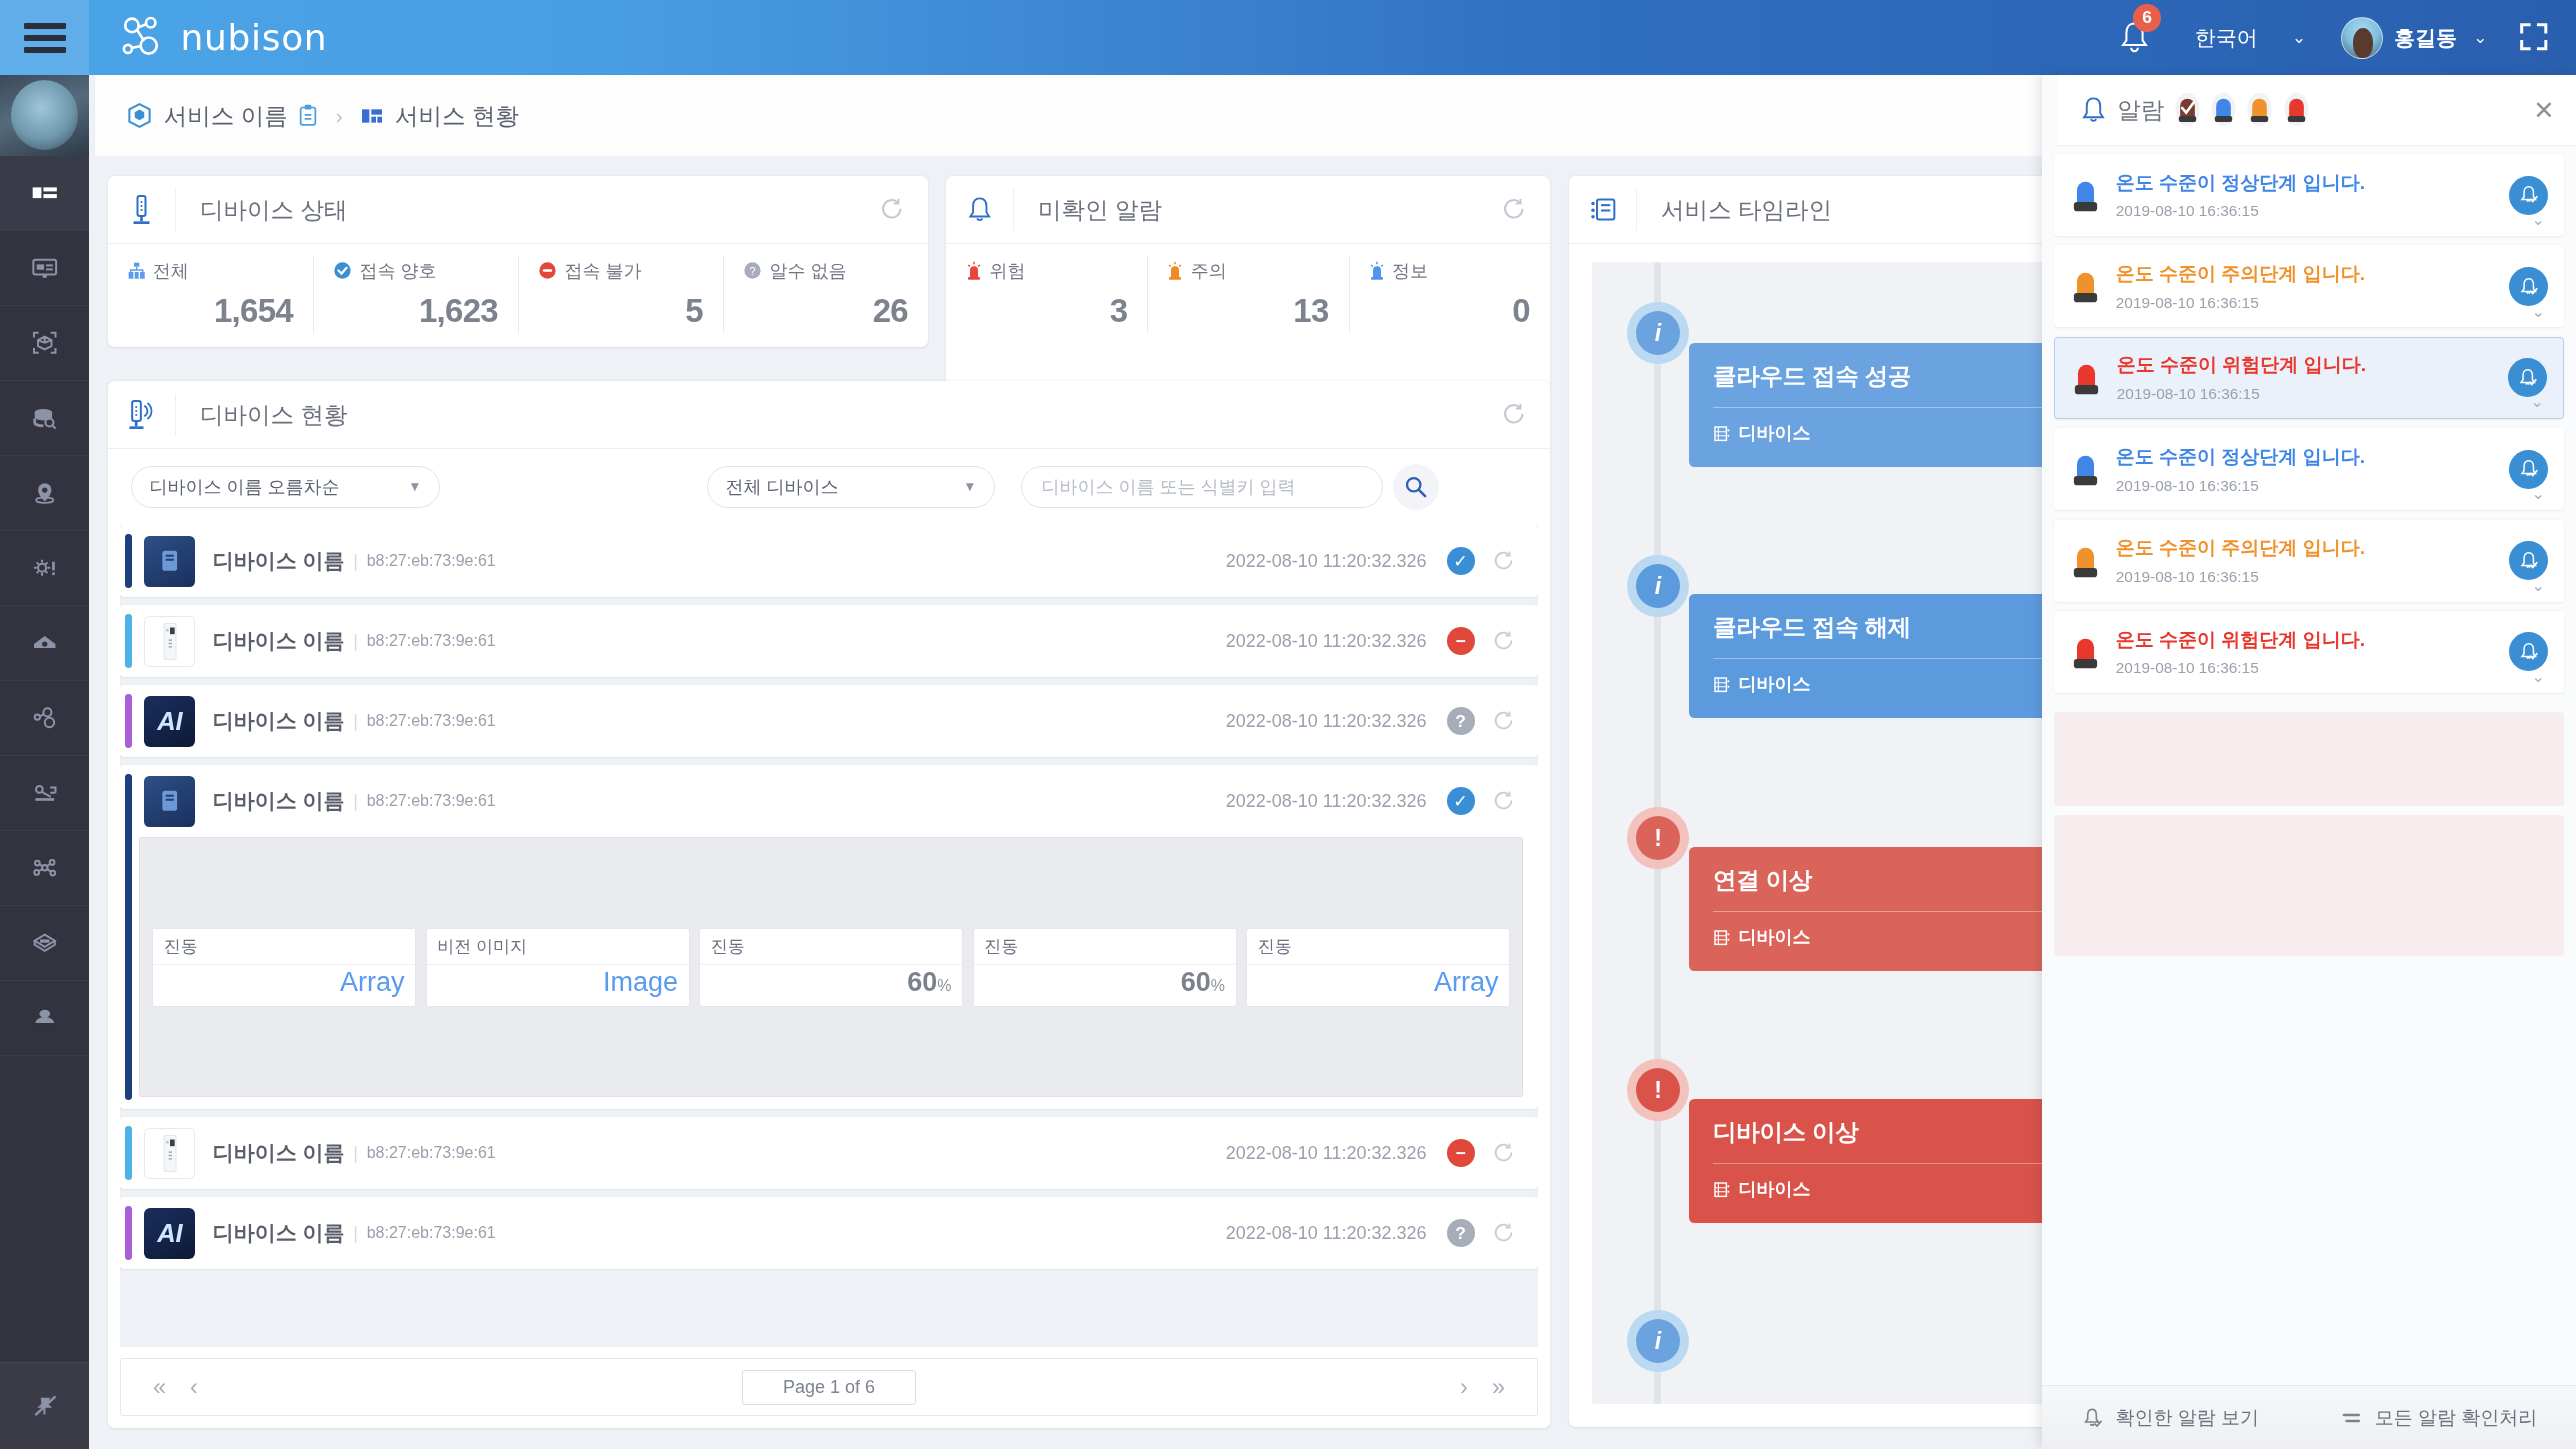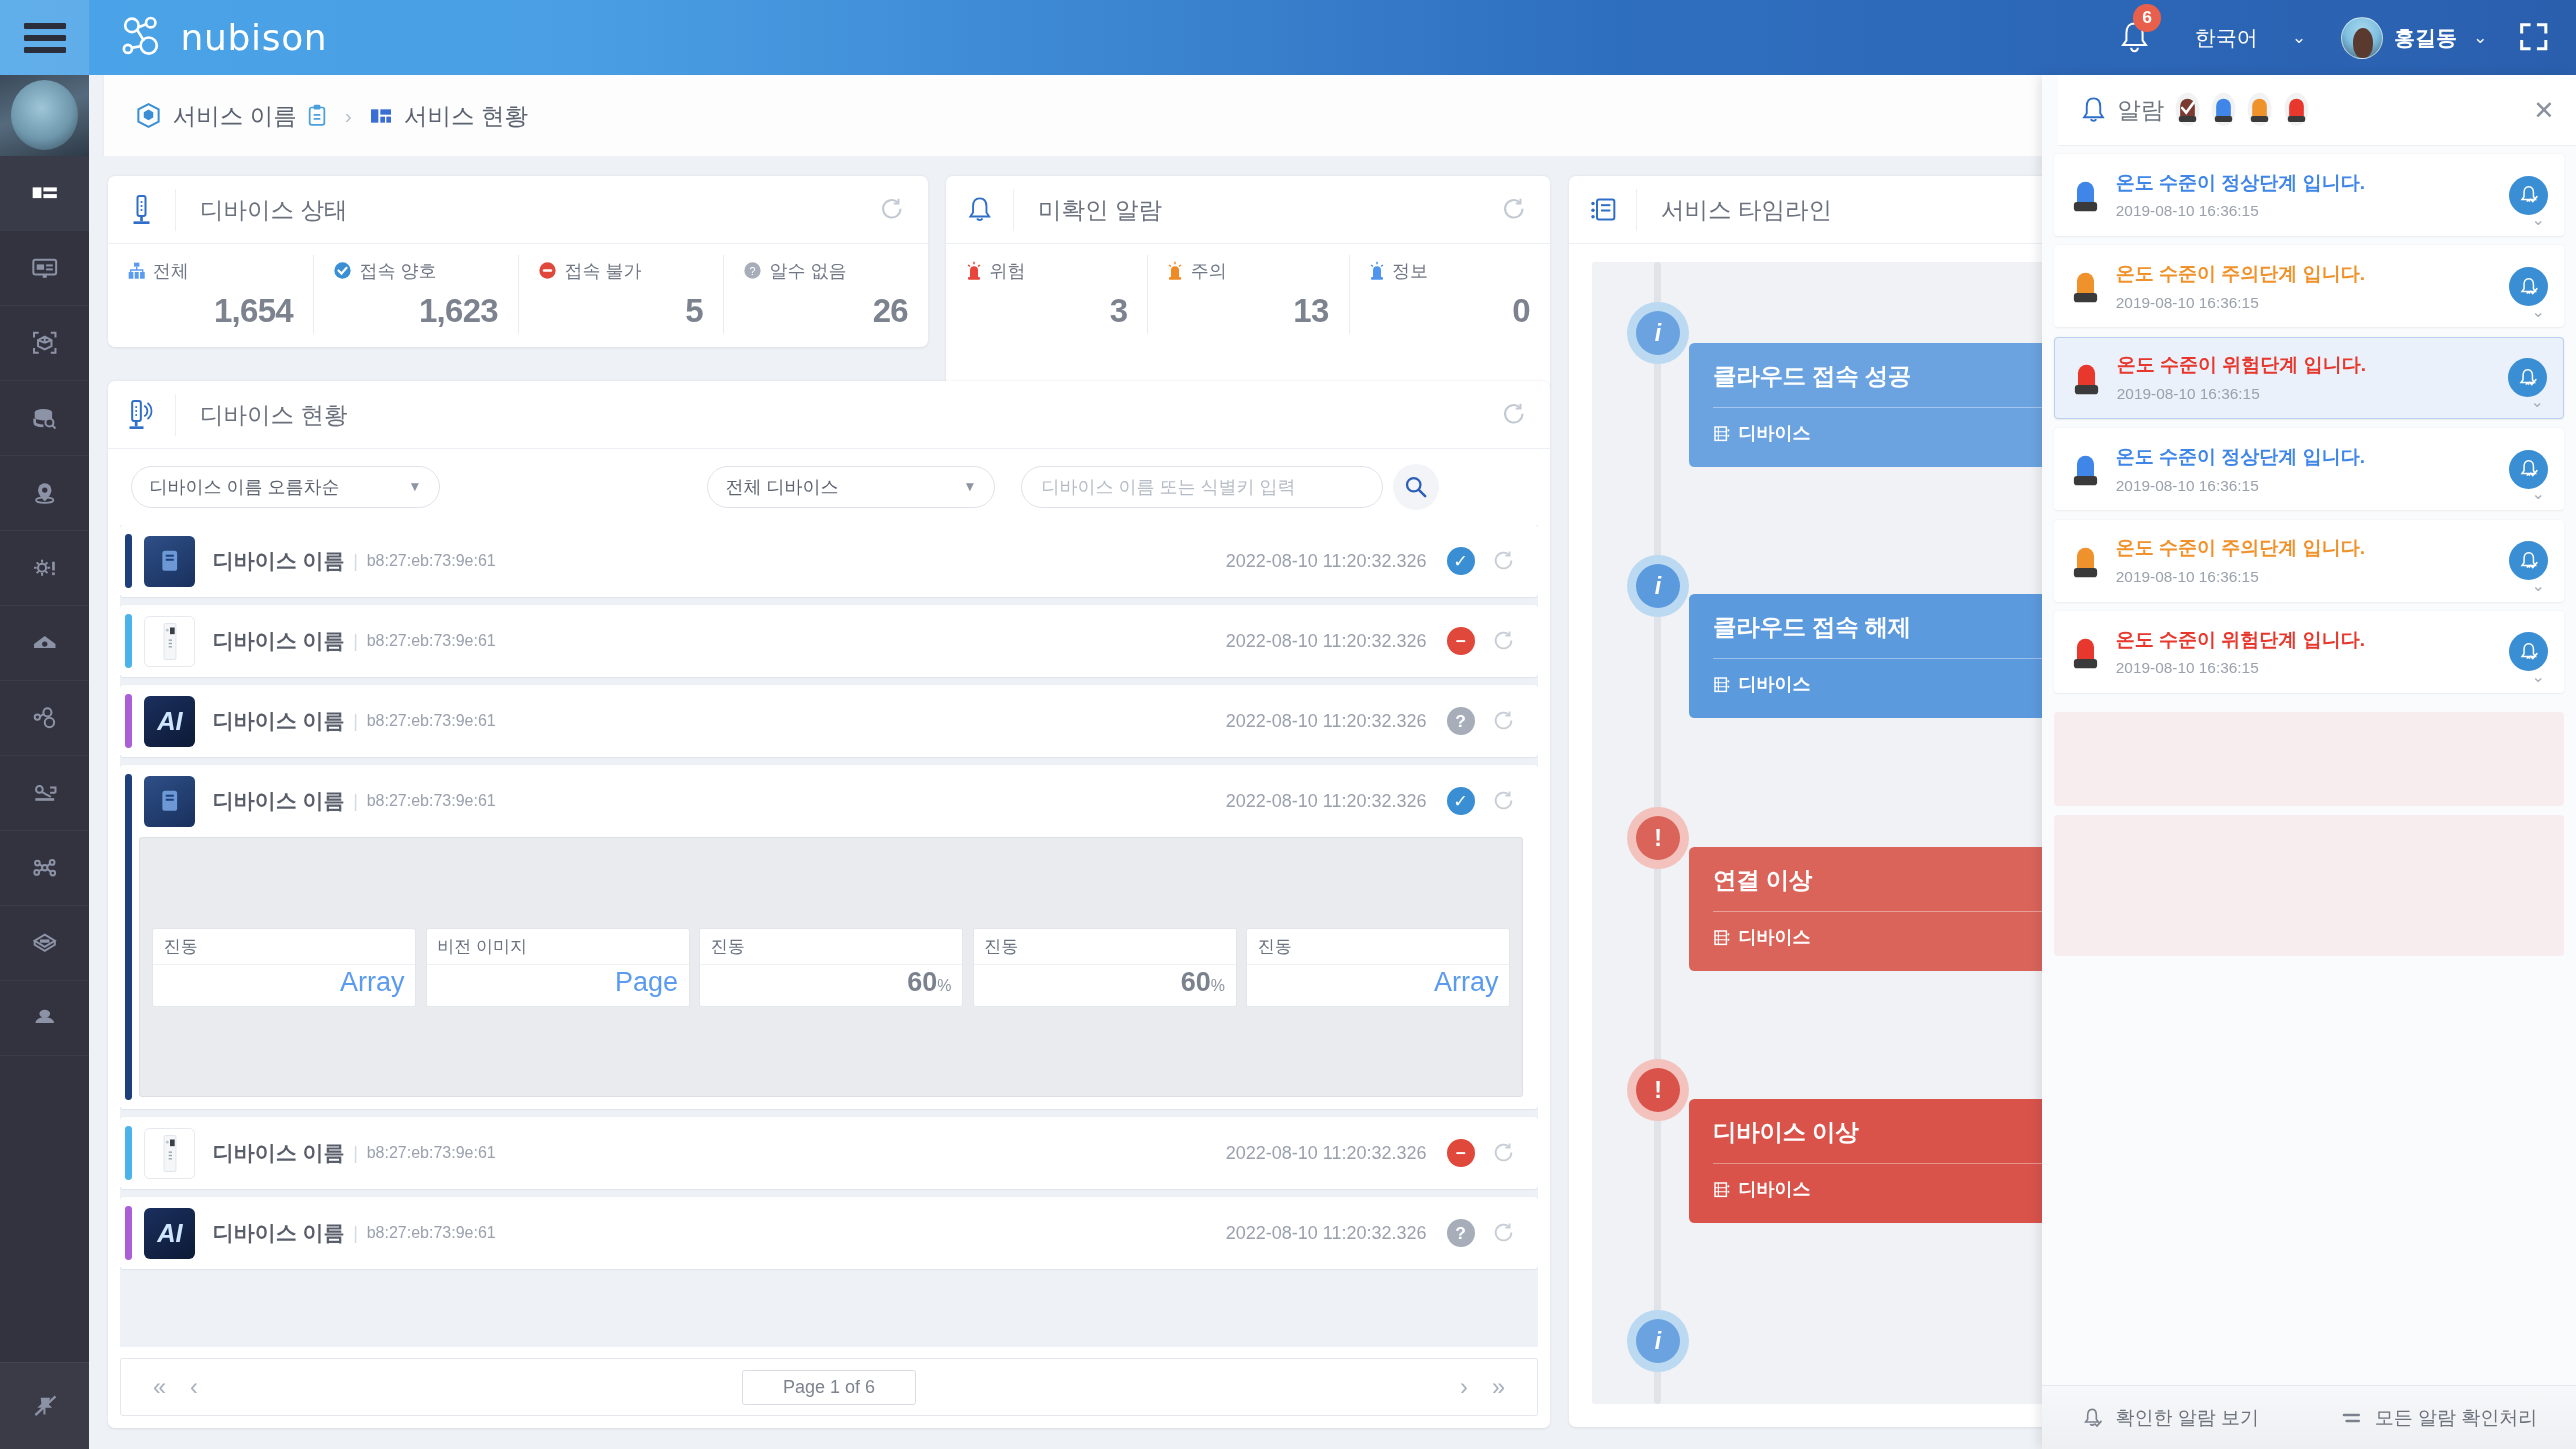--- a/index.html
+++ b/index.html
@@ -74,21 +74,21 @@
   .rail-item.active { background: #3a3b48; }
   .rail-item svg { width: 29.5px; height: 29.5px; }
   .rail-bottom {
     position: absolute; bottom: 0; left: 0; width: 89px; height: 87px;
     background: #3a3b47; display: flex; align-items: center; justify-content: center;
     border-top: 0.7px solid #444552; cursor: pointer;
   }
 
   
   .crumbbar {
-    position: absolute; top: 75px; left: 104px; width: 2172px; height: 81px;
+    position: absolute; top: 75px; left: 95px; width: 2172px; height: 81px;
     background: #fdfdfd; display: flex; align-items: center; padding-left: 31px;
     box-shadow: 0 0.7px 2px rgba(0,0,0,.07);
   }
   .crumb { display: flex; align-items: center; gap: 10.7px; }
   .crumb-txt { font-size: 23.5px; color: #5b6270; font-weight: 500; }
   .crumb-sep { color: #b8bfca; font-size: 21px; margin: 0 17.4px; }
 
   
   .body {
     position: absolute; top: 156px; left: 89px; width: 2487px; height: 1293px;
@@ -685,21 +685,21 @@
               </svg>
           </div>
         </div>
         <div class="sensor-wrap">
           <div class="sensor">
             <div class="sensor-lbl">진동</div>
             <div class="sensor-val"><span class="sv-blue">Array</span></div>
           </div>
           <div class="sensor">
             <div class="sensor-lbl">비전 이미지</div>
-            <div class="sensor-val"><span class="sv-blue">Page</span></div>
+            <div class="sensor-val"><span class="sv-blue">Image</span></div>
           </div>
           <div class="sensor">
             <div class="sensor-lbl">진동</div>
             <div class="sensor-val"><span class="sv-gray">60</span><span class="sv-unit">%</span></div>
           </div>
           <div class="sensor">
             <div class="sensor-lbl">진동</div>
             <div class="sensor-val"><span class="sv-gray">60</span><span class="sv-unit">%</span></div>
           </div>
           <div class="sensor">

